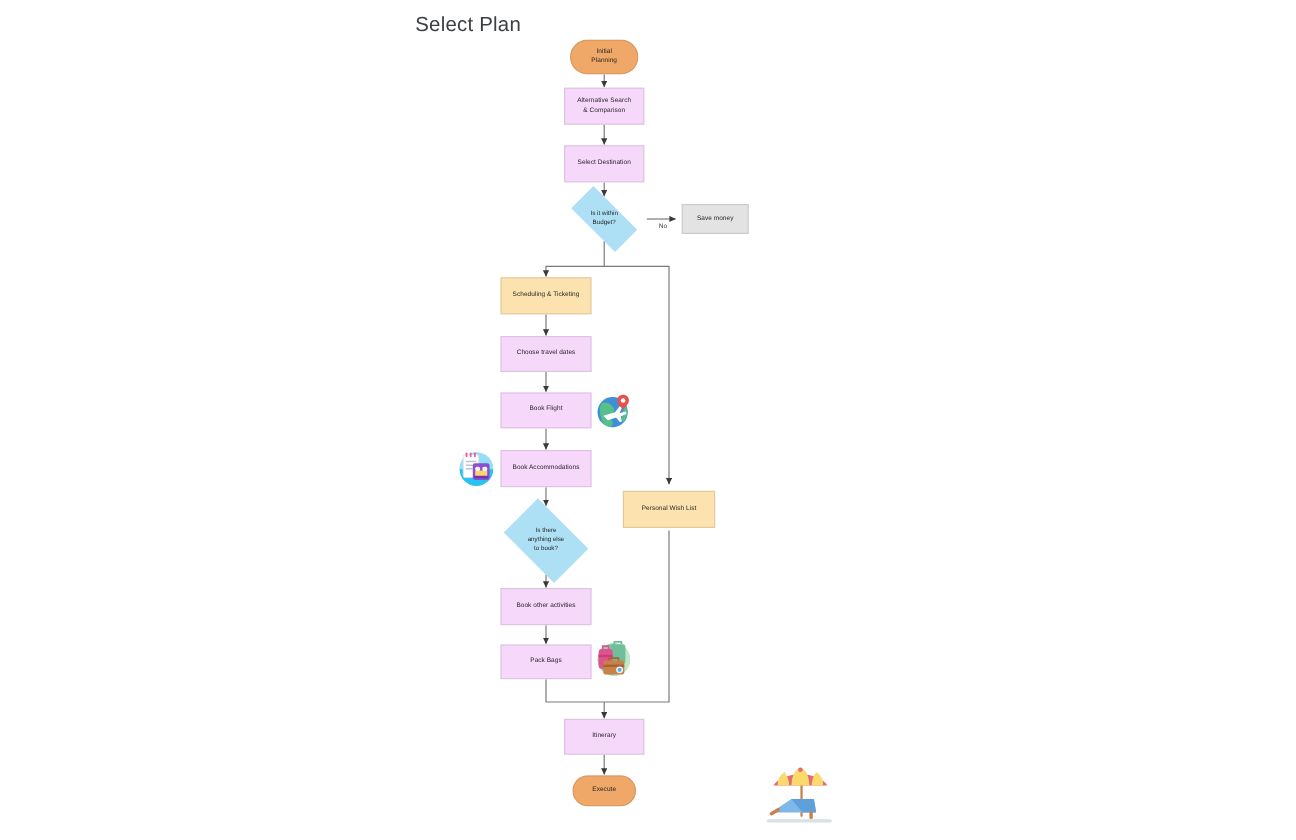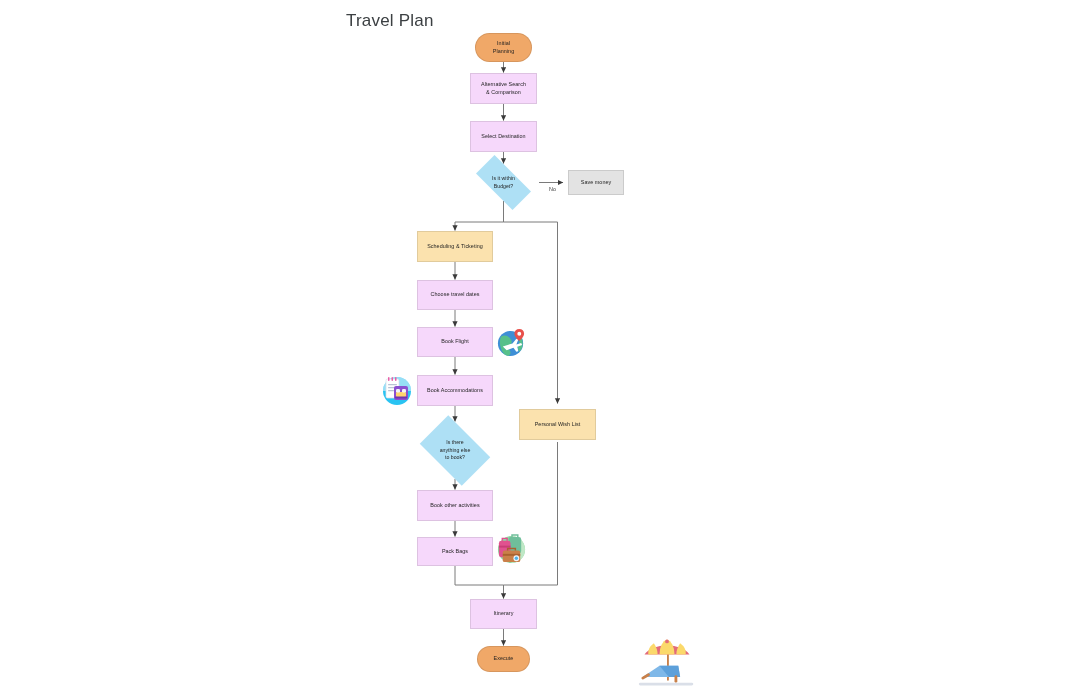--- a/index.html
+++ b/index.html
@@ -78,21 +78,21 @@
   .icon {
     position: absolute;
   }
   svg.wires { position:absolute; left:0; top:0; width:1080px; height:700px; pointer-events:none; }
 </style>
 </head>
 <body>
 
 <div id="canvas">
 
-  <div id="title">Travel Plan</div>
+  <div id="title">Select Plan</div>
 
   <svg class="wires" viewBox="0 0 1080 700">
     <defs>
       <marker id="ah" markerWidth="7" markerHeight="7" refX="5.2" refY="2.6" orient="auto">
         <path d="M0,0 L5.4,2.6 L0,5.2 z" fill="#3a3a3a"></path>
       </marker>
     </defs>
     <g stroke="#7a7a7a" stroke-width="1" fill="none">
 
       <line x1="503.5" y1="62" x2="503.5" y2="72.5" marker-end="url(#ah)"></line>

